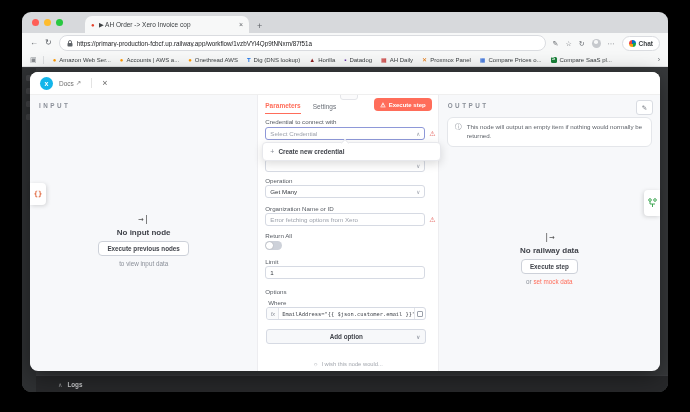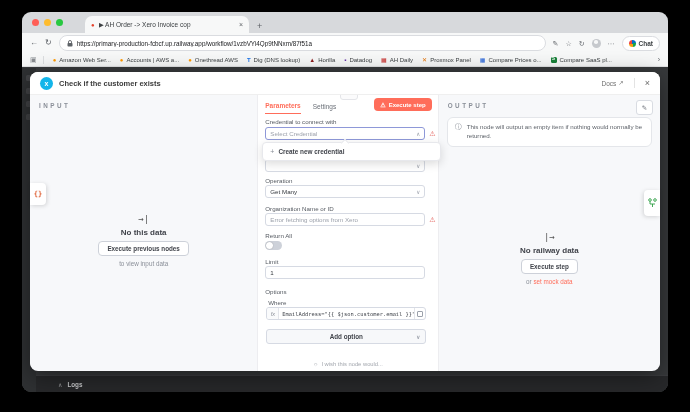--- a/index.html
+++ b/index.html
@@ -204,36 +204,35 @@
         <i></i>
       </div>
     <div class="logsbar">
       <span class="chev">∧</span>
       <b>Logs</b>
     </div>
 
     <div class="modal">
       <div class="mhead">
         <div class="nodeicon">x</div>
-        <div class="mtitle">Check if the customer exists</div>
         <div class="docs">
           <span>Docs</span>
           <span>↗</span>
         </div>
         <div class="hdiv"></div>
         <div class="mclose">×</div>
       </div>
 
       <div class="mbody">
 
         <div class="panel in">
           <div class="phead">INPUT</div>
           <div class="pcenter">
             <span class="bigarrow">→|</span>
-            <span class="emptytitle">No this data</span>
+            <span class="emptytitle">No input node</span>
             <button class="btn-ghost">Execute previous nodes</button>
             <span class="hint">to view input data</span>
           </div>
         </div>
 
         <div class="col">
           <div class="geartab">
               <span>⚙</span>
             </div>
           <div class="tabsrow">

